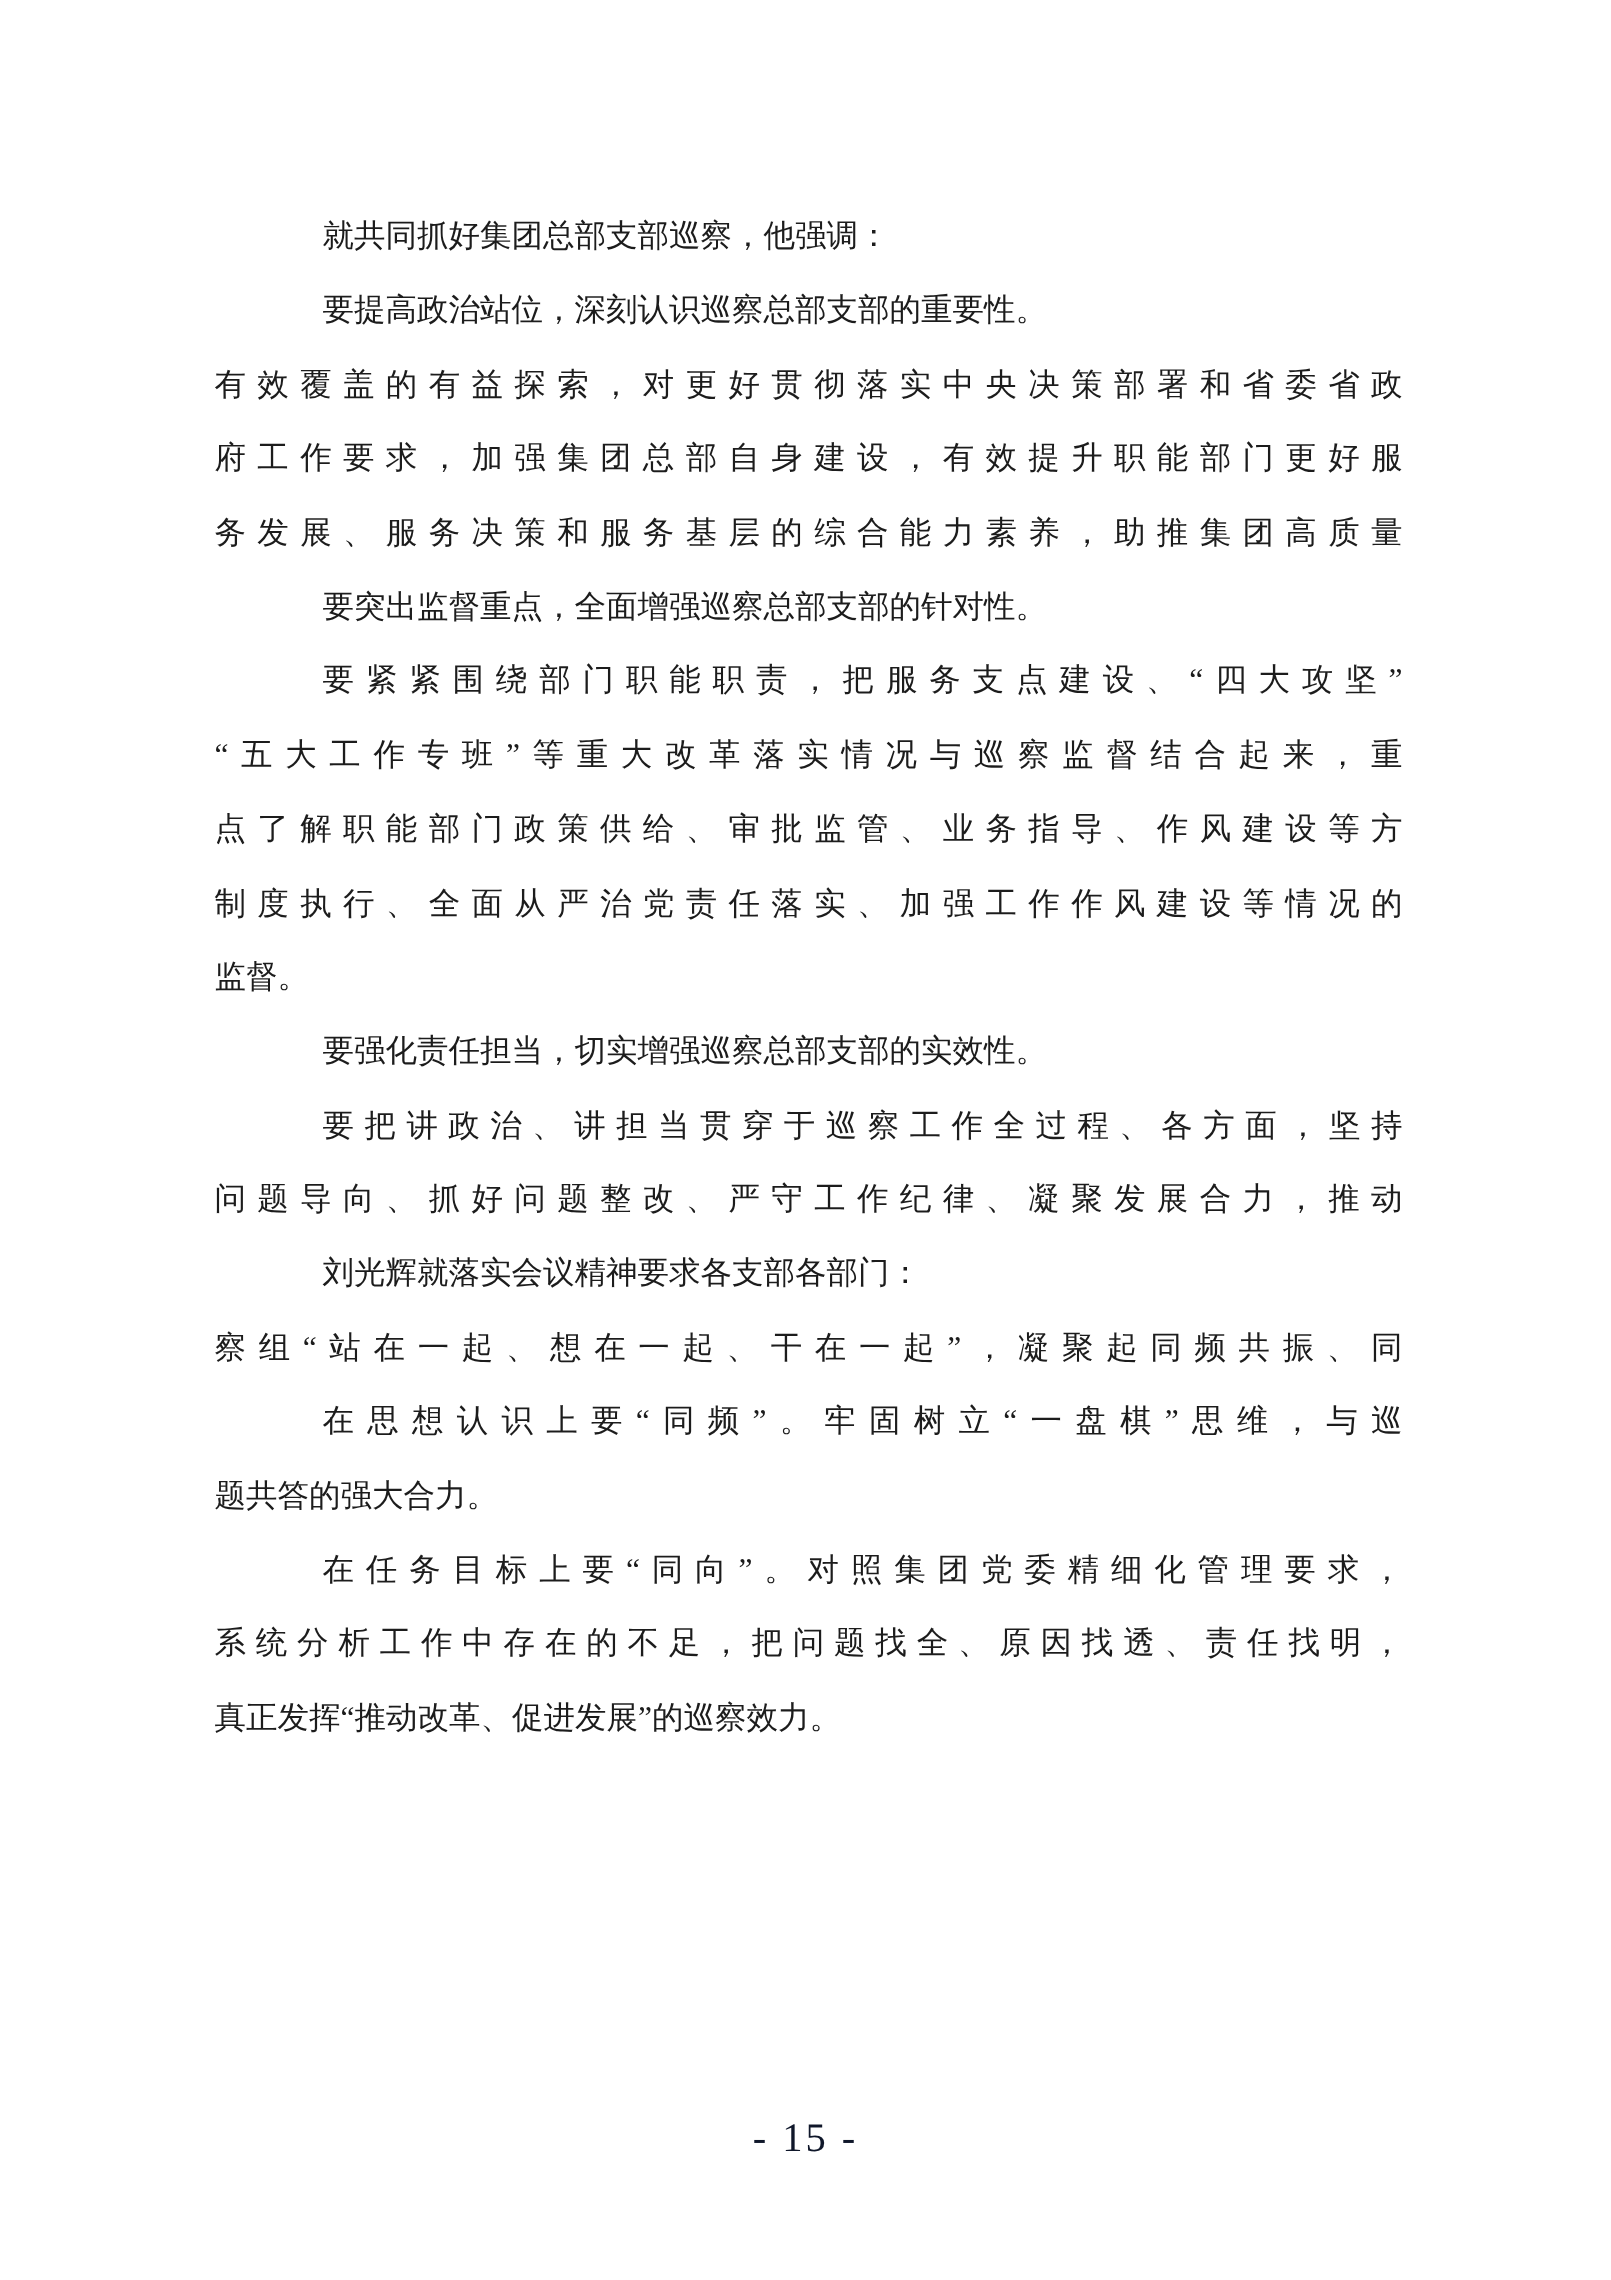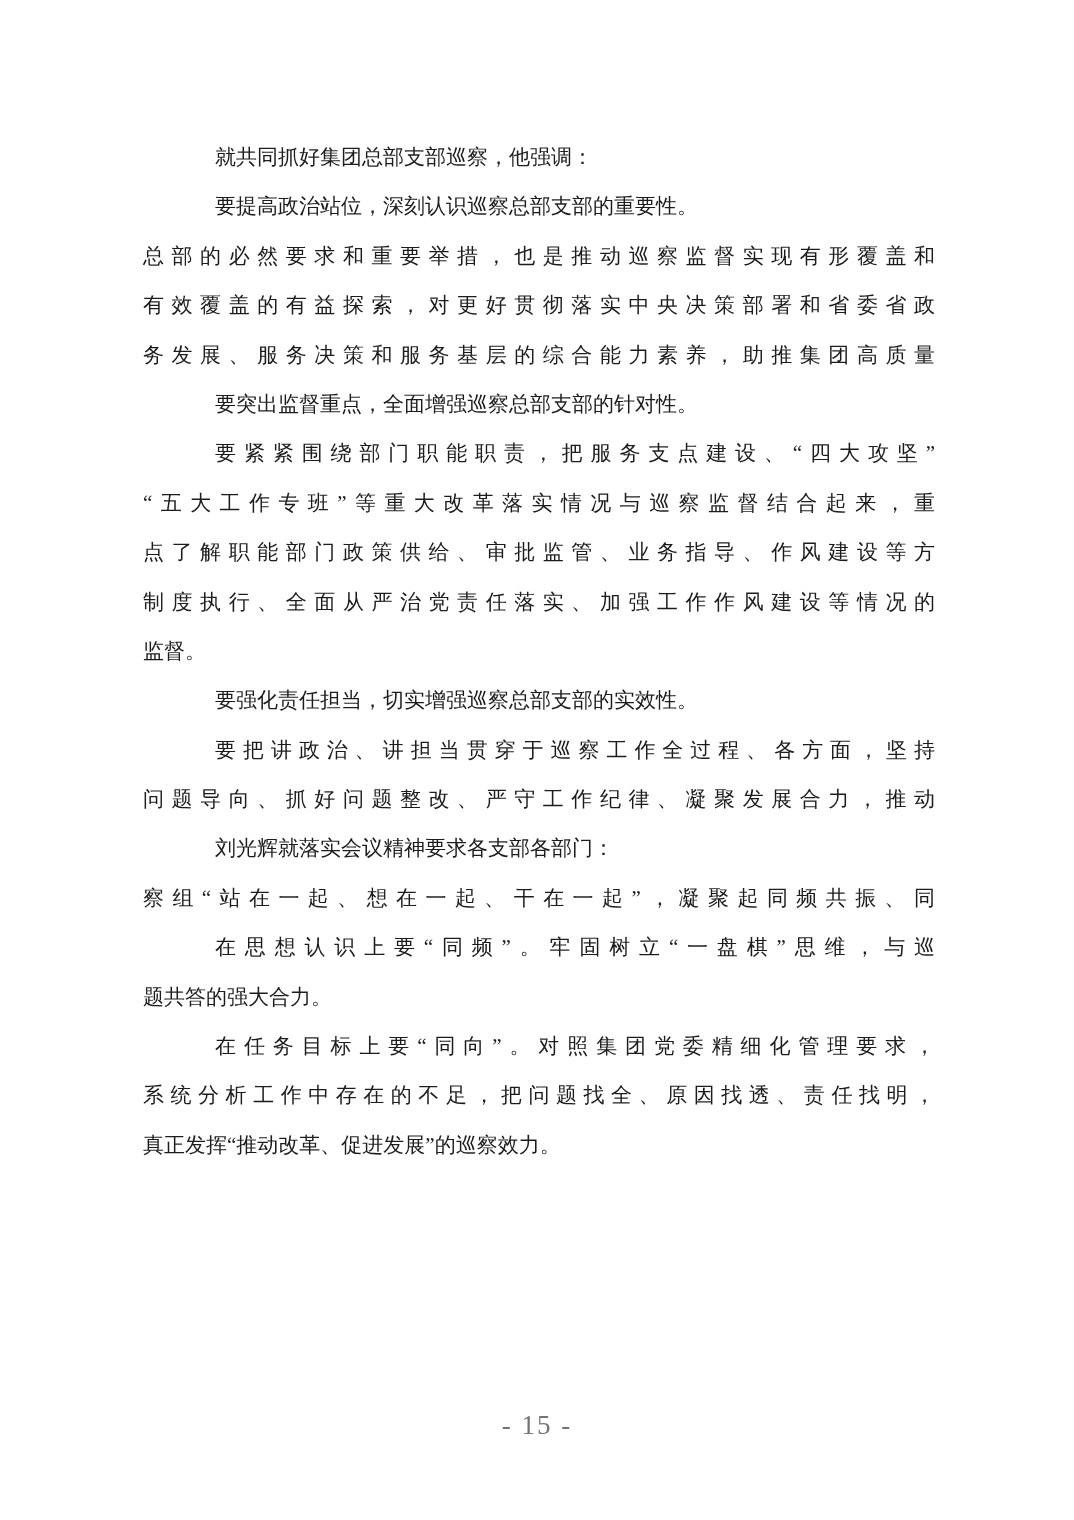--- a/index.html
+++ b/index.html
@@ -41,32 +41,32 @@
   .footer {
     position: absolute;
     left: 0;
     right: 0;
     top: 1400px;
     height: 50px;
     line-height: 50px;
     text-align: center;
     font-size: 27px;
     letter-spacing: 2px;
-    color: #737373;
+    color: #0f172a;
   }
 </style>
 </head>
 <body>
 
 <div class="page">
   <div class="text-block" id="text-block">
       <p class="line indent">就共同抓好集团总部支部巡察，他强调：</p>
       <p class="line indent">要提高政治站位，深刻认识巡察总部支部的重要性。</p>
-      <p class="line fill">总部的必然要求和重要举措，也是推动巡察监督实现有形覆盖和</p>
       <p class="line fill">有效覆盖的有益探索，对更好贯彻落实中央决策部署和省委省政</p>
+      <p class="line fill">府工作要求，加强集团总部自身建设，有效提升职能部门更好服</p>
       <p class="line fill">务发展、服务决策和服务基层的综合能力素养，助推集团高质量</p>
       <p class="line indent">要突出监督重点，全面增强巡察总部支部的针对性。</p>
       <p class="line indent fill">要紧紧围绕部门职能职责，把服务支点建设、“四大攻坚”</p>
       <p class="line fill">“五大工作专班”等重大改革落实情况与巡察监督结合起来，重</p>
       <p class="line fill">点了解职能部门政策供给、审批监管、业务指导、作风建设等方</p>
       <p class="line fill">制度执行、全面从严治党责任落实、加强工作作风建设等情况的</p>
       <p class="line">监督。</p>
       <p class="line indent">要强化责任担当，切实增强巡察总部支部的实效性。</p>
       <p class="line indent fill">要把讲政治、讲担当贯穿于巡察工作全过程、各方面，坚持</p>
       <p class="line fill">问题导向、抓好问题整改、严守工作纪律、凝聚发展合力，推动</p>

